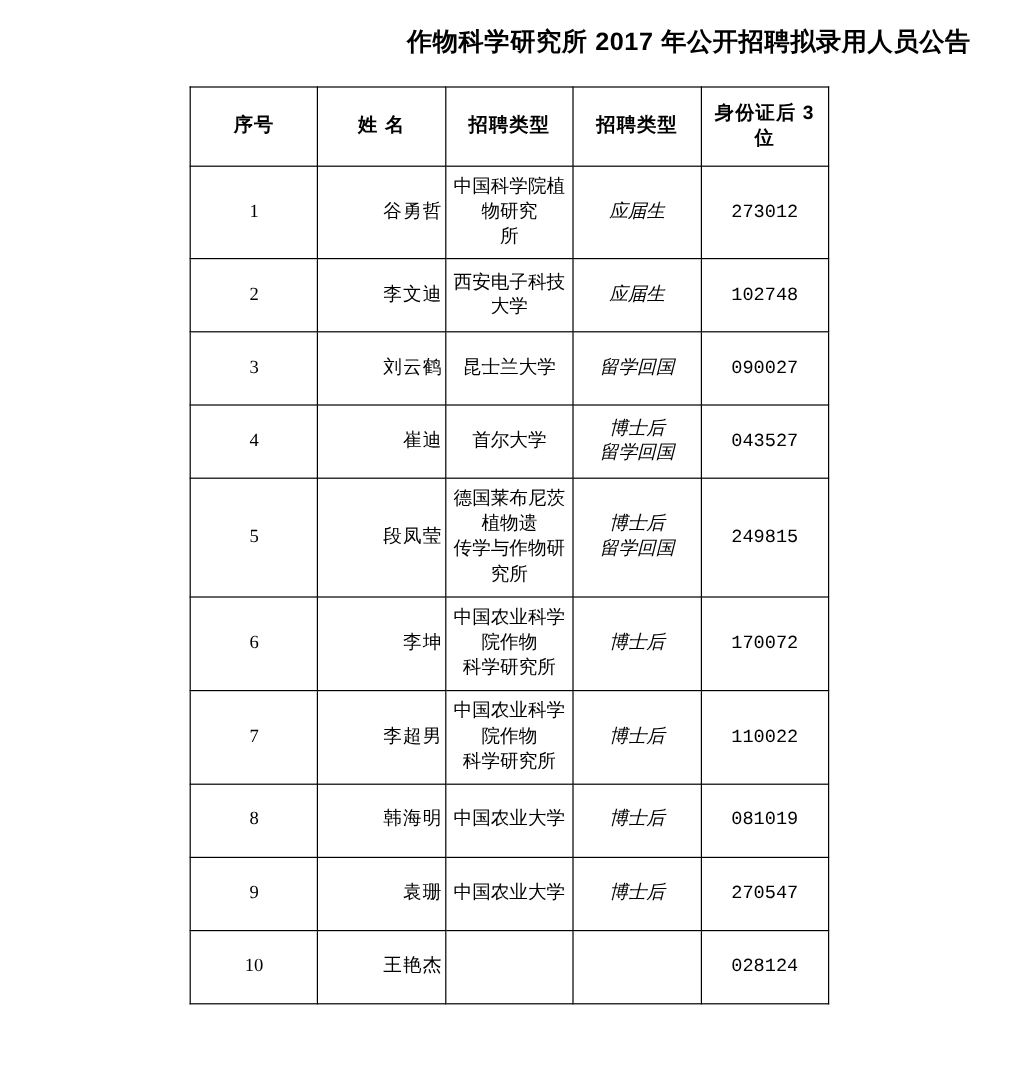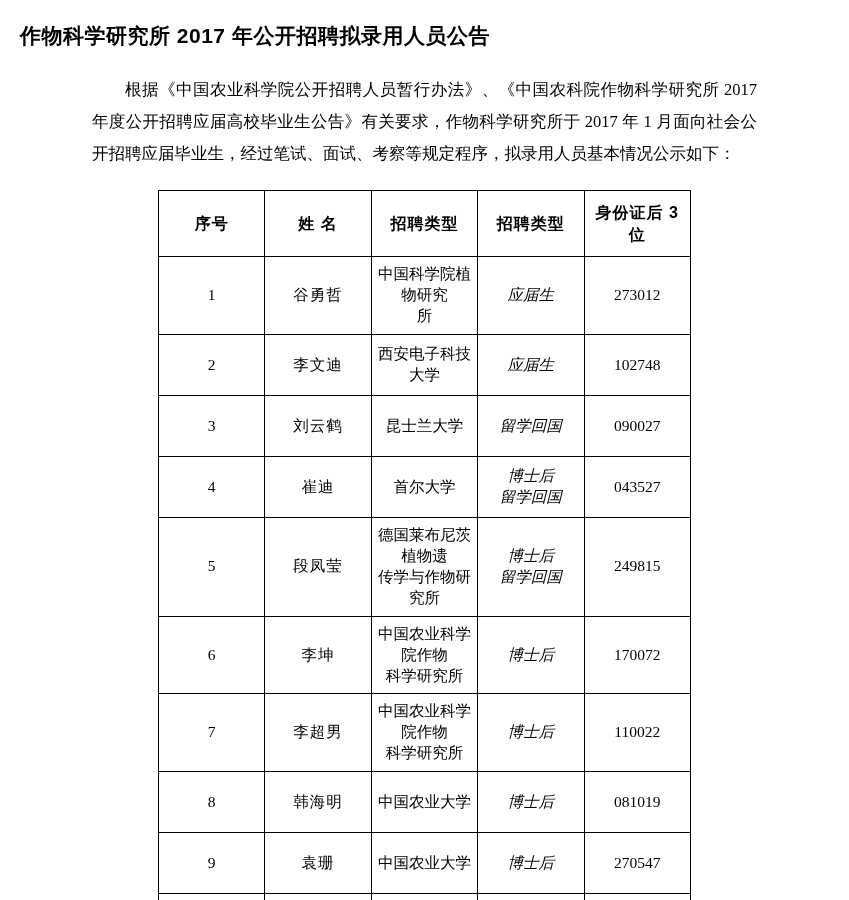--- a/index.html
+++ b/index.html
@@ -14,21 +14,21 @@
     color: #000000;
   }
   .page {
     width: 849px;
     min-height: 900px;
     box-sizing: border-box;
     padding: 0;
     position: relative;
   }
   .doc-title {
-    text-align: left;
+    text-align: right;
     font-family: "Liberation Sans", "DejaVu Sans", sans-serif;
     font-weight: bold;
     font-size: 21px;
     letter-spacing: 0.5px;
     margin: 14px 0 0 0;
     padding: 6px 40px 0 20px;
     line-height: 1.5;
   }
   .intro {
     margin: 22px 0 0 0;
@@ -60,37 +60,36 @@
     padding: 7px 2px;
   }
   table.roster thead th {
     font-weight: bold;
     font-family: "Liberation Sans", "DejaVu Sans", sans-serif;
     font-size: 16px;
     padding: 11px 2px;
     letter-spacing: 1px;
   }
   table.roster td.c-idx { width: 58px; }
-  table.roster td.c-name { width: 84px; letter-spacing: 1px; }
+  table.roster td.c-name { width: 84px; letter-spacing: 1px; text-align: right; }
   table.roster td.c-school { width: 176px; }
   table.roster td.c-type { width: 110px; font-style: italic; }
-  table.roster td.c-id { width: 105px; font-family: Liberation Serif, serif; }
+  table.roster td.c-id { width: 105px; font-family: Liberation Mono, monospace; }
   table.roster tbody td {
     height: 46px;
   }
   .cell-lines span { display: block; }
 </style>
 </head>
 <body>
 
 <div class="page">
 
   <h1 class="doc-title">作物科学研究所 2017 年公开招聘拟录用人员公告</h1>
 
-  <div class="intro">根据《中国农业科学院公开招聘人员暂行办法》、《中国农科院作物科学研究所 2017 年度公开招聘应届高校毕业生公告》有关要求，作物科学研究所于 2017 年 1 月面向社会公开招聘应届毕业生，经过笔试、面试、考察等规定程序，拟录用人员基本情况公示如下：</div>
 
   <div class="table-wrap">
     <table class="roster">
       <thead>
         <tr>
           <th>序号</th>
           <th>姓 名</th>
           <th>招聘类型</th>
           <th>招聘类型</th>
           <th>身份证后 3 位</th>

